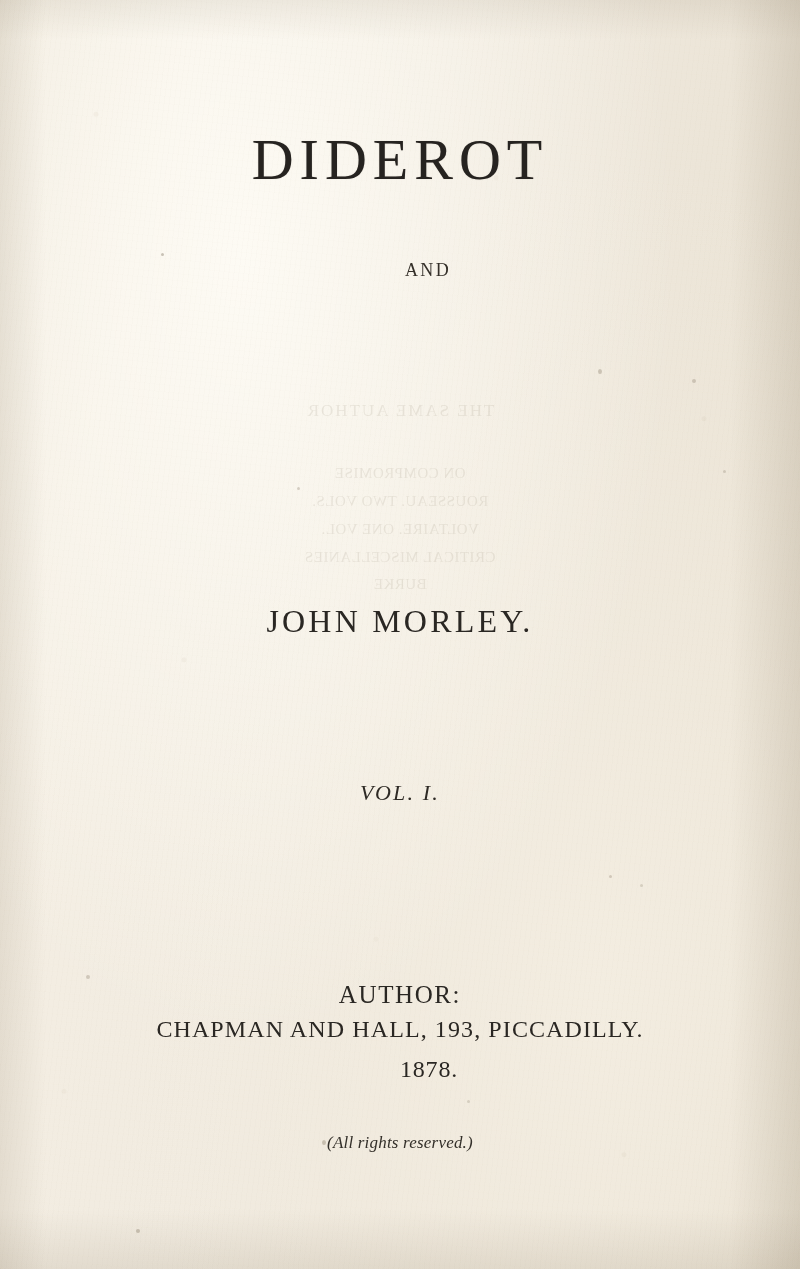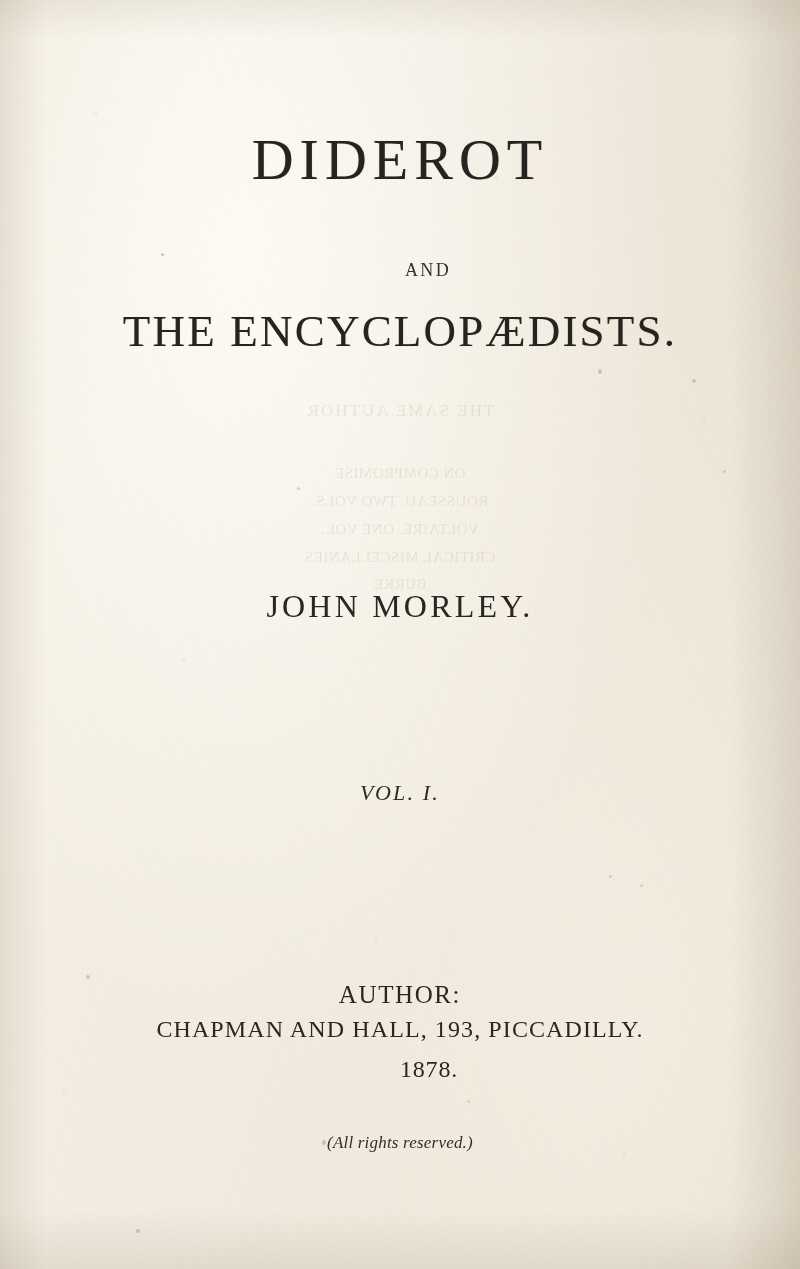--- a/index.html
+++ b/index.html
@@ -119,21 +119,21 @@
   }
 
   #by-label {
     top: 572px;
     font-size: 13px;
     letter-spacing: 2.2px;
     color: #35302a;
   }
 
   #author {
-    top: 588px;
+    top: 603px;
     font-size: 32px;
     letter-spacing: 3.2px;
     color: #2a2723;
   }
 
   #volume {
     top: 780px;
     font-size: 22px;
     font-style: italic;
     letter-spacing: 2.2px;
@@ -192,21 +192,20 @@
     <div>ON  COMPROMISE</div>
     <div>ROUSSEAU.  TWO  VOLS.</div>
     <div>VOLTAIRE.  ONE  VOL.</div>
     <div>CRITICAL  MISCELLANIES</div>
     <div>BURKE</div>
   </div>
 
   <div class="content">
     <div class="line" id="title-main">DIDEROT</div>
     <div class="line" id="title-and">AND</div>
-    <div class="line" id="title-sub">THE ENCYCLOPÆDISTS.</div>
 
     <div class="line" id="author">JOHN  MORLEY.</div>
 
     <div class="line" id="volume">VOL. I.</div>
 
     <div class="line" id="city">AUTHOR:</div>
     <div class="line" id="publisher">CHAPMAN  AND  HALL,  193,  PICCADILLY.</div>
     <div class="line" id="year">1878.</div>
     <div class="line" id="rights">(All rights reserved.)</div>
   </div>

